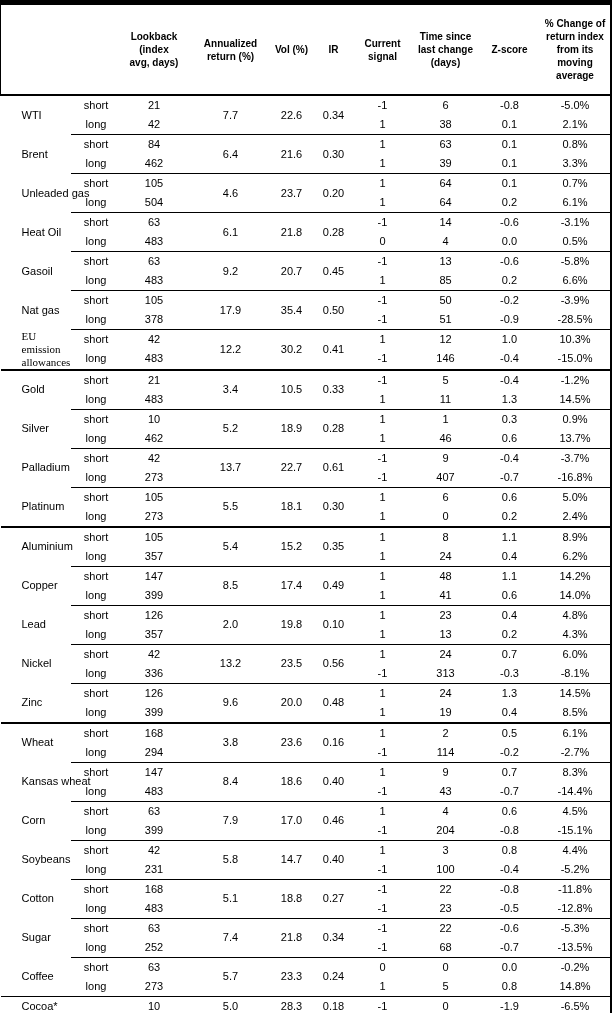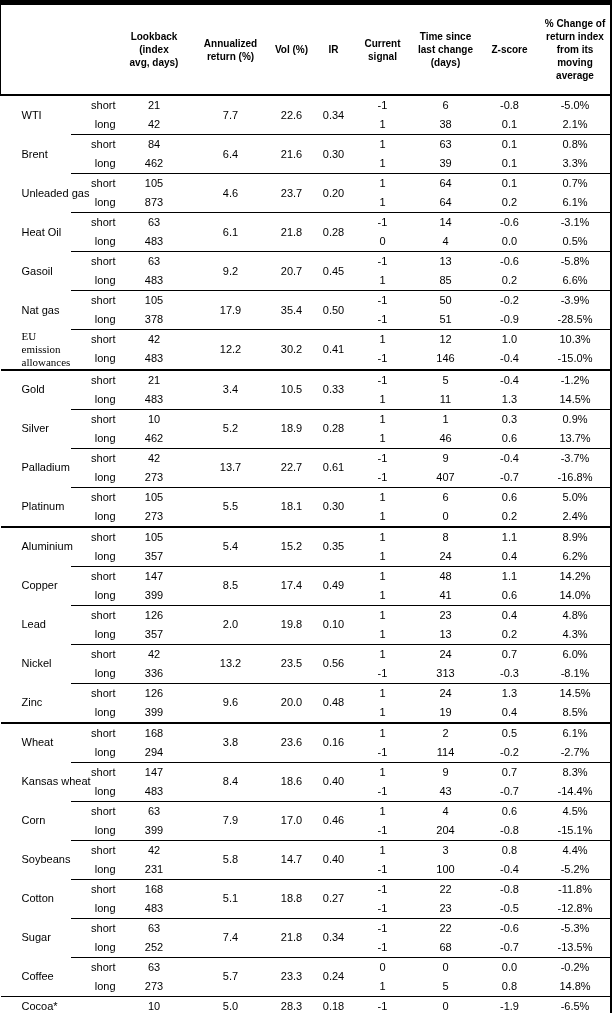--- a/index.html
+++ b/index.html
@@ -13,21 +13,21 @@
   thead tr { height:90px; }
   thead th { border-bottom:2.5px solid #000; }
   th.hdr-left { border-left:1px solid #000; }
   th:last-child, td:last-child { border-right:2px solid #000; }
   td {
     font-size:11px; text-align:center; vertical-align:middle;
     padding:0; height:19px; line-height:13px;
   }
   td.name { text-align:left; padding-left:21px; white-space:nowrap; }
   td.name.wrap { white-space:normal;font-family:Liberation Serif, serif; }
-  td.horizon { text-align:right; padding-left:6px; }
+  td.horizon { text-align:center; padding-left:6px; }
   tr.commodity-start td { border-top:1px solid #000; }
   tr.commodity-start td.name { border-top:none; }
   tr.full-start td.name { border-top:1px solid #000; }
   tr.group-start td { border-top:2.5px solid #000; }
   tbody tr:last-child td { border-bottom:4px solid #000; }
 </style>
 </head>
 <body>
 
 <div class="page">
@@ -117,21 +117,21 @@
           <td rowspan="2">4.6</td>
           <td rowspan="2">23.7</td>
           <td rowspan="2">0.20</td>
           <td>1</td>
           <td>64</td>
           <td>0.1</td>
           <td>0.7%</td>
         </tr>
         <tr>
           <td class="horizon">long</td>
-          <td>873</td>
+          <td>504</td>
           <td>1</td>
           <td>64</td>
           <td>0.2</td>
           <td>6.1%</td>
         </tr>
         <tr class="commodity-start">
           <td class="name" rowspan="2">Heat Oil</td>
           <td class="horizon">short</td>
           <td>63</td>
           <td rowspan="2">6.1</td>

